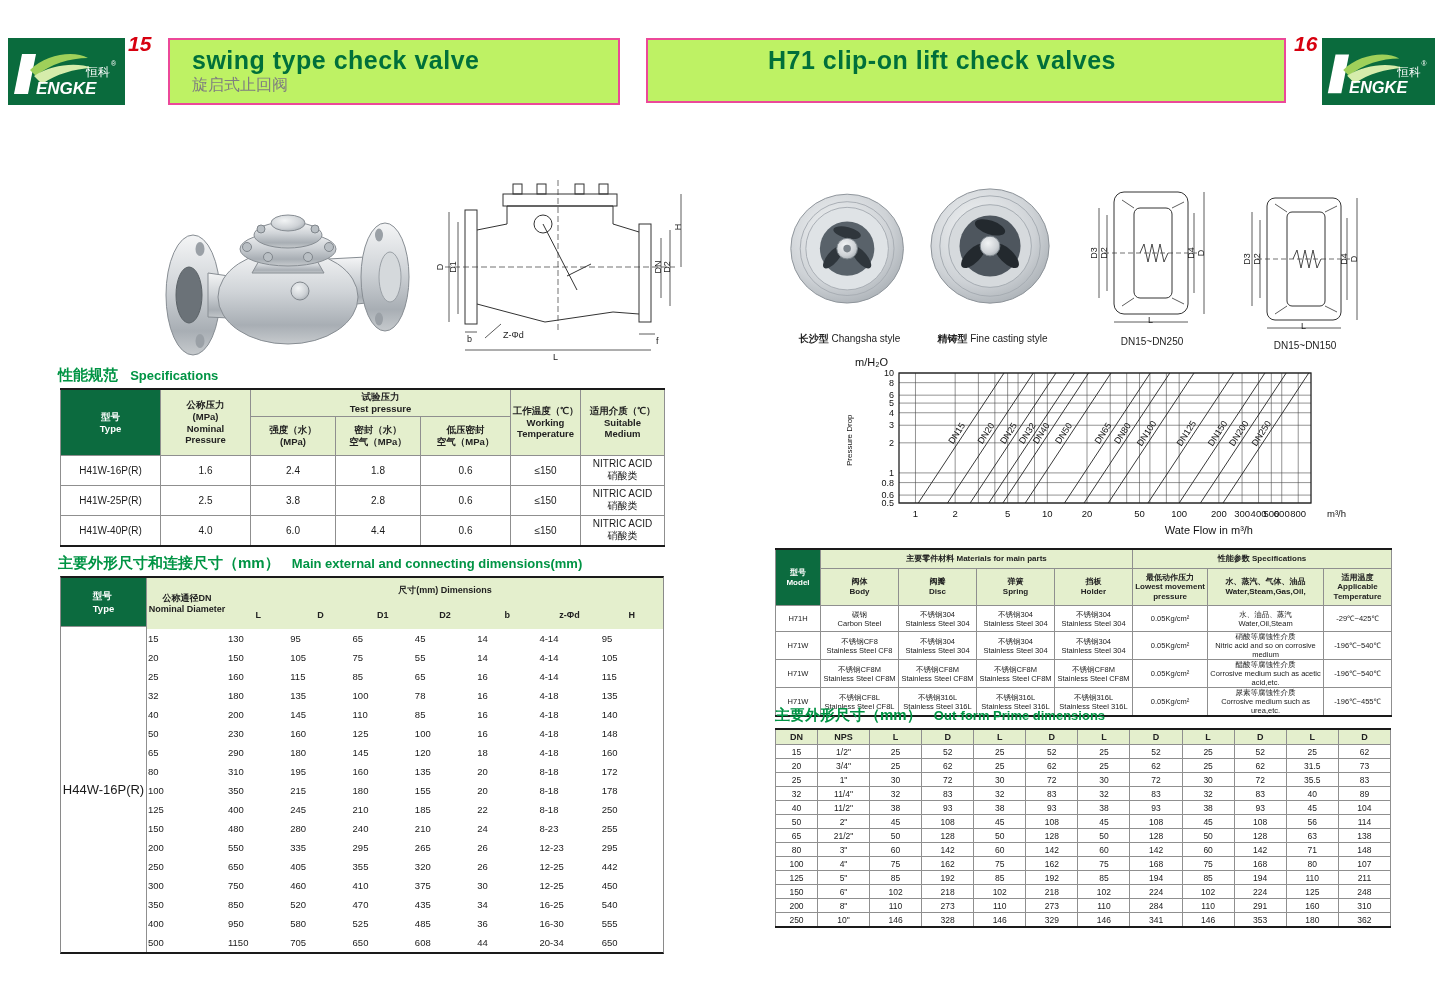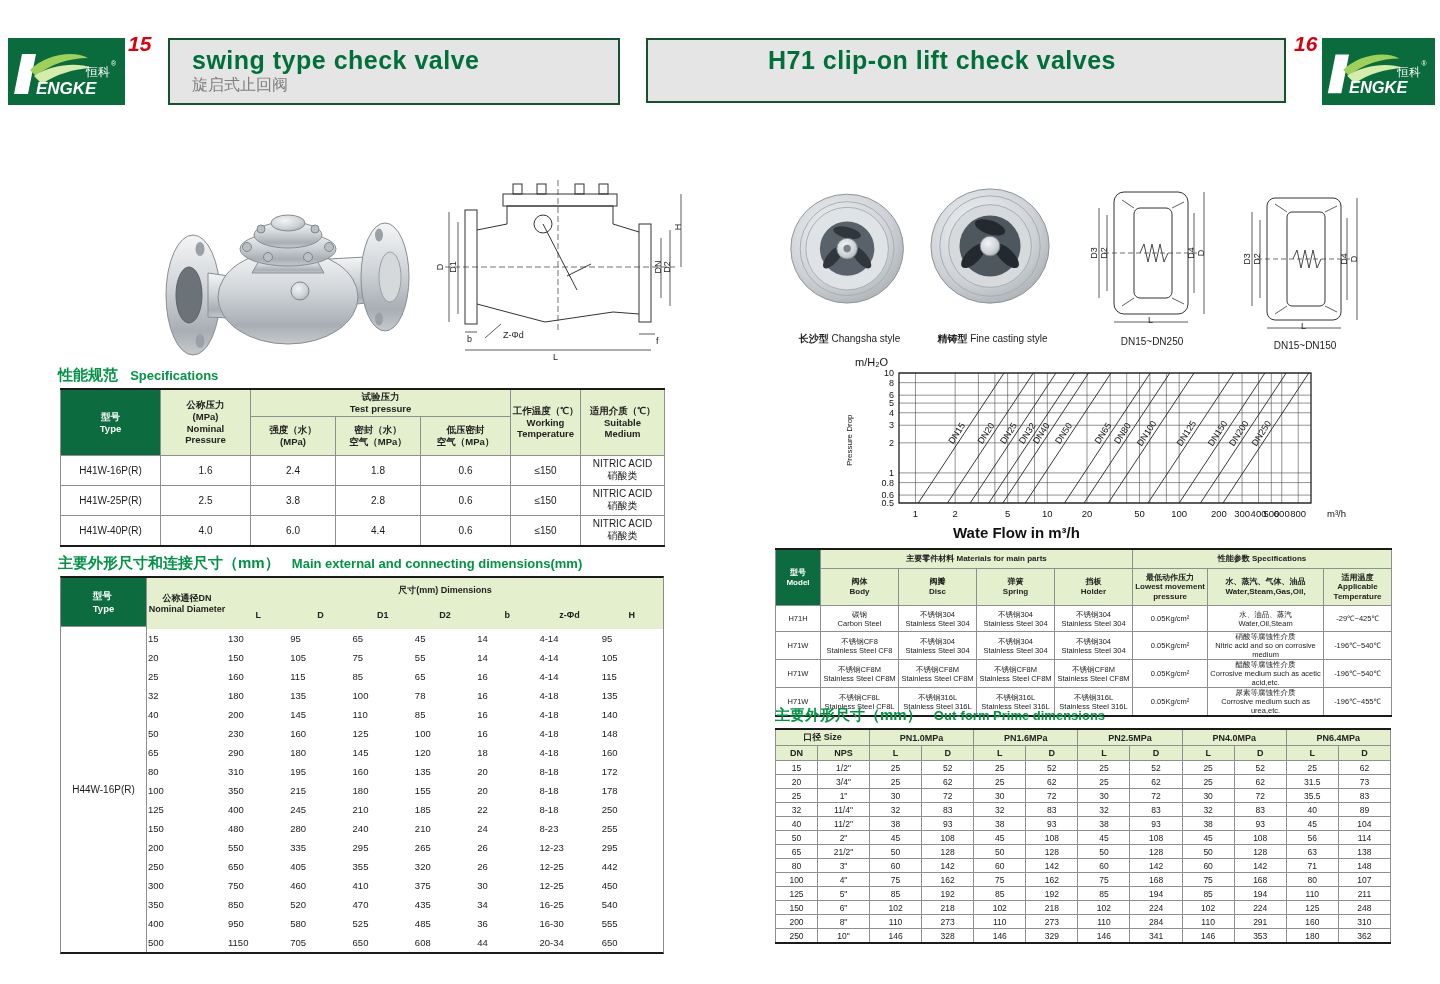--- a/index.html
+++ b/index.html
@@ -2,21 +2,21 @@
 <html><head>
 <meta charset="utf-8">
 <style>
   html,body{margin:0;padding:0;}
   body{width:1440px;height:984px;position:relative;background:#ffffff;
        font-family:"Liberation Sans",sans-serif;color:#1a1a1a;overflow:hidden;}
   .abs{position:absolute;}
   
   .logobox{background:#0a6b3d;}
   .pageno{color:#d7000f;font-weight:bold;font-size:21px;font-style:italic;}
-  .titlebox{border:2px solid #14532d;background:#e5e5e5;box-sizing:border-box;}
+  .titlebox{border:2px solid #ec4899;background:#bef264;box-sizing:border-box;}
   .titlebox .t{font-size:25px;font-weight:bold;color:#00703a;line-height:1.05;letter-spacing:.5px;}
   .titlebox .s{font-size:16px;color:#7f7f7f;margin-top:2px;}
   
   .sect{font-weight:bold;font-size:15px;color:#009444;}
   .sect .en{font-size:13px;margin-left:8px;}
   .unitnote{font-size:9px;color:#333;margin-top:40px;}
   
   table{border-collapse:collapse;table-layout:fixed;width:100%;}
   .tbl{border-top:2px solid #1a1a1a;border-bottom:2px solid #1a1a1a;
        border-left:1px solid #8a8a8a;border-right:1px solid #8a8a8a;box-sizing:border-box;background:#fff;}
@@ -28,40 +28,40 @@
   .spec th{font-size:9.5px;line-height:1.25;}
   .spec thead tr:first-child th{height:26px;}
   .spec thead tr:last-child th{height:38px;}
   .spec tbody td{height:29px;font-size:10px;}
   
   .dimswrap{display:flex;border-top:2px solid #1a1a1a;border-bottom:2px solid #1a1a1a;
        border-left:1px solid #8a8a8a;border-right:1px solid #8a8a8a;box-sizing:border-box;background:#fff;}
   .typecol{width:85px;display:flex;flex-direction:column;border-right:1px solid #8f8f8f;}
   .typecol .hd{height:48px;background:#0c6b3f;color:#fff;font-weight:bold;font-size:9.5px;
        display:flex;align-items:center;justify-content:center;white-space:pre-line;border-bottom:1px solid #8f8f8f;}
-  .typecol .bd{flex:1;display:flex;align-items:center;justify-content:center;font-size:10px;}
+  .typecol .bd{flex:1;display:flex;align-items:center;justify-content:center;font-size:13px;}
   .dims{flex:1;}
   .dims th{font-size:9px;line-height:1.2;}
   .dims thead tr:first-child th{height:22px;}
   .dims thead tr:last-child th{height:25px;}
   .dims tbody td{height:17px;font-size:9.5px;}
   
   .mat th{font-size:8px;line-height:1.2;}
   .mat thead tr:first-child th{height:18px;}
   .mat thead tr:last-child th{height:36px;}
   .mat tbody td{height:25px;font-size:7.5px;line-height:1.2;}
   
   .outf th{font-size:9px;}
   .outf thead tr:first-child th{height:15px;}
   .outf thead tr:last-child th{height:14px;}
   .outf tbody td{height:13px;font-size:8.5px;}
   
   .chart-yunit{font-size:11px;color:#111;}
   .chart-ylabel{font-size:8px;color:#111;transform:rotate(-90deg);transform-origin:left top;}
-  .chart-xlabel{font-size:15px;font-weight:bold;color:#111;text-align:left;}
+  .chart-xlabel{font-size:11px;font-weight:normal;color:#111;text-align:right;}
   
   .cap{font-size:10px;color:#222;text-align:center;}
   .cap b{font-weight:bold;}
   .dim{position:absolute;font-size:9px;color:#222;}
   .rot{transform:rotate(-90deg);transform-origin:center;}
   svg{display:block;}
 </style>
 </head>
 <body>
 
@@ -766,28 +766,20 @@
         <col>
         <col>
         <col>
         <col>
         <col>
         <col>
         <col>
       </colgroup>
     <thead>
       <tr>
-        <th class="lt" colspan="2">口径 Size</th>
-        <th class="lt" colspan="2">PN1.0MPa</th>
-        <th class="lt" colspan="2">PN1.6MPa</th>
-        <th class="lt" colspan="2">PN2.5MPa</th>
-        <th class="lt" colspan="2">PN4.0MPa</th>
-        <th class="lt" colspan="2">PN6.4MPa</th>
-      </tr>
-      <tr>
         <th class="lt">DN</th>
         <th class="lt">NPS</th>
         <th class="lt">L</th>
         <th class="lt">D</th>
         <th class="lt">L</th>
         <th class="lt">D</th>
         <th class="lt">L</th>
         <th class="lt">D</th>
         <th class="lt">L</th>
         <th class="lt">D</th>

